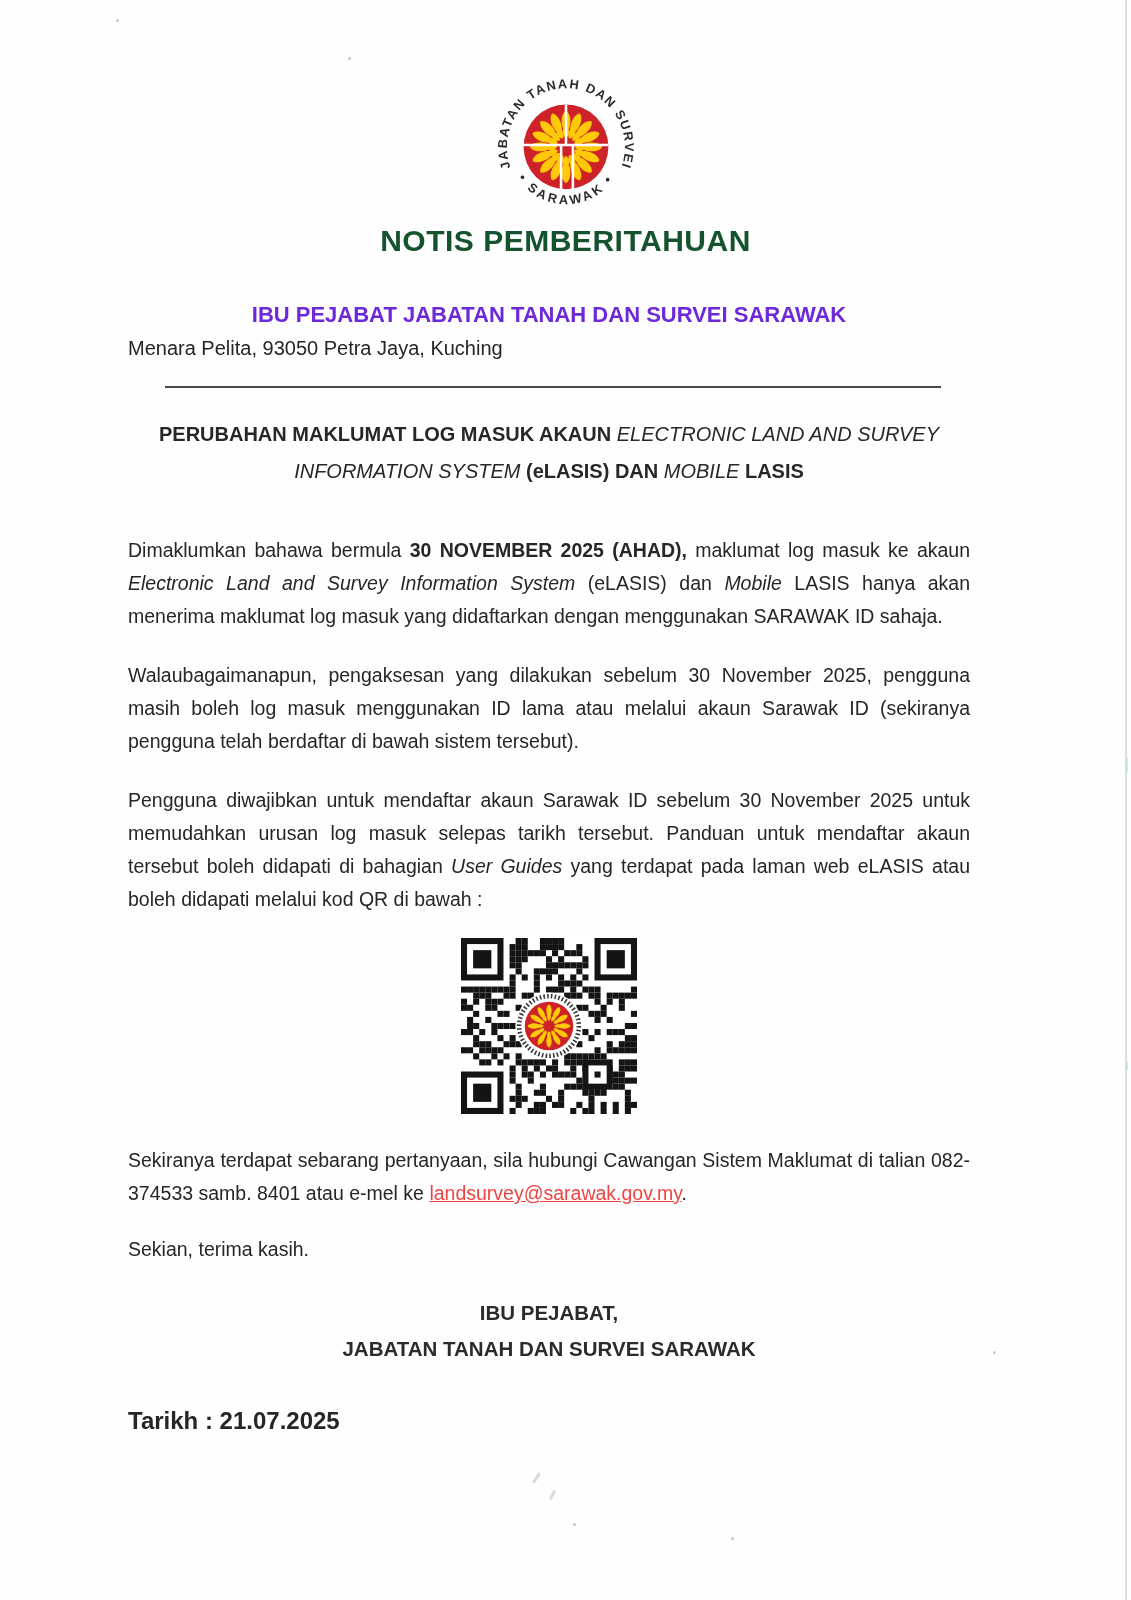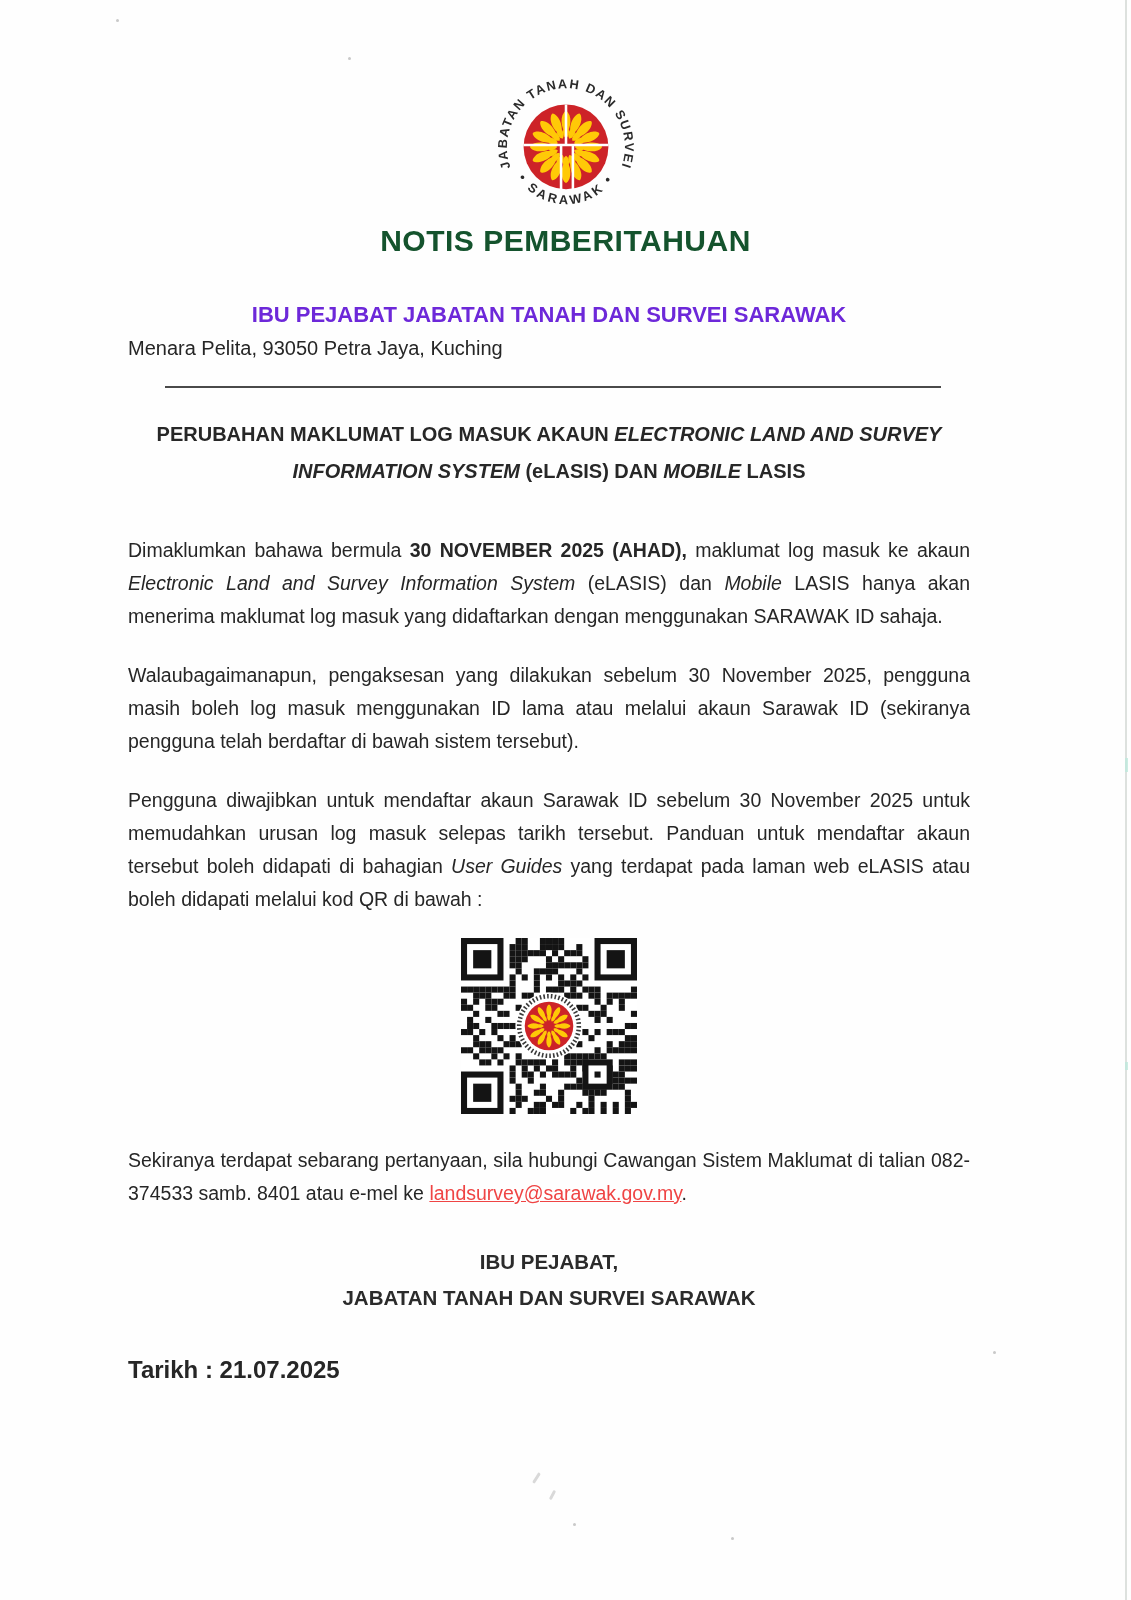--- a/index.html
+++ b/index.html
@@ -64,21 +64,21 @@
   .para {
     margin-top: 26px;
     font-size: 19.5px;
     line-height: 33px;
     text-align: justify;
     color: #262626;
   }
   .para.first { margin-top: 44px; }
   .b  { font-weight: bold; }
   .i  { font-style: italic; }
-  .bi { font-weight: bold; font-style: italic; }
+  .bi { font-weight: normal; font-style: italic; }
   a.link {
     text-decoration: underline;
     cursor: pointer;
   }
   
   .qr-wrap {
     margin-top: 22px;
     text-align: center;
   }
   
@@ -497,20 +497,21 @@
               <path d="M0,-9 C2.6,-10.5 3.6,-14 2.9,-18 C4.6,-22 5.1,-28 3.6,-32 C2.5,-34.6 1.1,-36.5 0,-36.5 C-1.1,-36.5 -2.5,-34.6 -3.6,-32 C-5.1,-28 -4.6,-22 -2.9,-18 C-3.6,-14 -2.6,-10.5 0,-9 Z" fill="#FFC907" transform="rotate(270) scale(0.58)"></path>
               <path d="M0,-9 C2.6,-10.5 3.6,-14 2.9,-18 C4.6,-22 5.1,-28 3.6,-32 C2.5,-34.6 1.1,-36.5 0,-36.5 C-1.1,-36.5 -2.5,-34.6 -3.6,-32 C-5.1,-28 -4.6,-22 -2.9,-18 C-3.6,-14 -2.6,-10.5 0,-9 Z" fill="#FFC907" transform="rotate(300) scale(0.58)"></path>
               <path d="M0,-9 C2.6,-10.5 3.6,-14 2.9,-18 C4.6,-22 5.1,-28 3.6,-32 C2.5,-34.6 1.1,-36.5 0,-36.5 C-1.1,-36.5 -2.5,-34.6 -3.6,-32 C-5.1,-28 -4.6,-22 -2.9,-18 C-3.6,-14 -2.6,-10.5 0,-9 Z" fill="#FFC907" transform="rotate(330) scale(0.58)"></path>
             </g>
         </g>
       </svg>
     </div>
 
     <p class="para"><span>Sekiranya terdapat sebarang pertanyaan, sila hubungi Cawangan Sistem Maklumat di talian 082-374533 samb. 8401 atau e-mel ke </span><a class="link link" style="color: #ef4444;">landsurvey@sarawak.gov.my</a><span>.</span></p>
 
+    <div class="closing">Sekian, terima kasih.</div>
 
     <div class="issued">
       <div>IBU PEJABAT,</div>
       <div>JABATAN TANAH DAN SURVEI SARAWAK</div>
     </div>
 
     <div class="date-line">Tarikh : 21.07.2025</div>
   </div>
 
   <div class="edge-line"></div>

